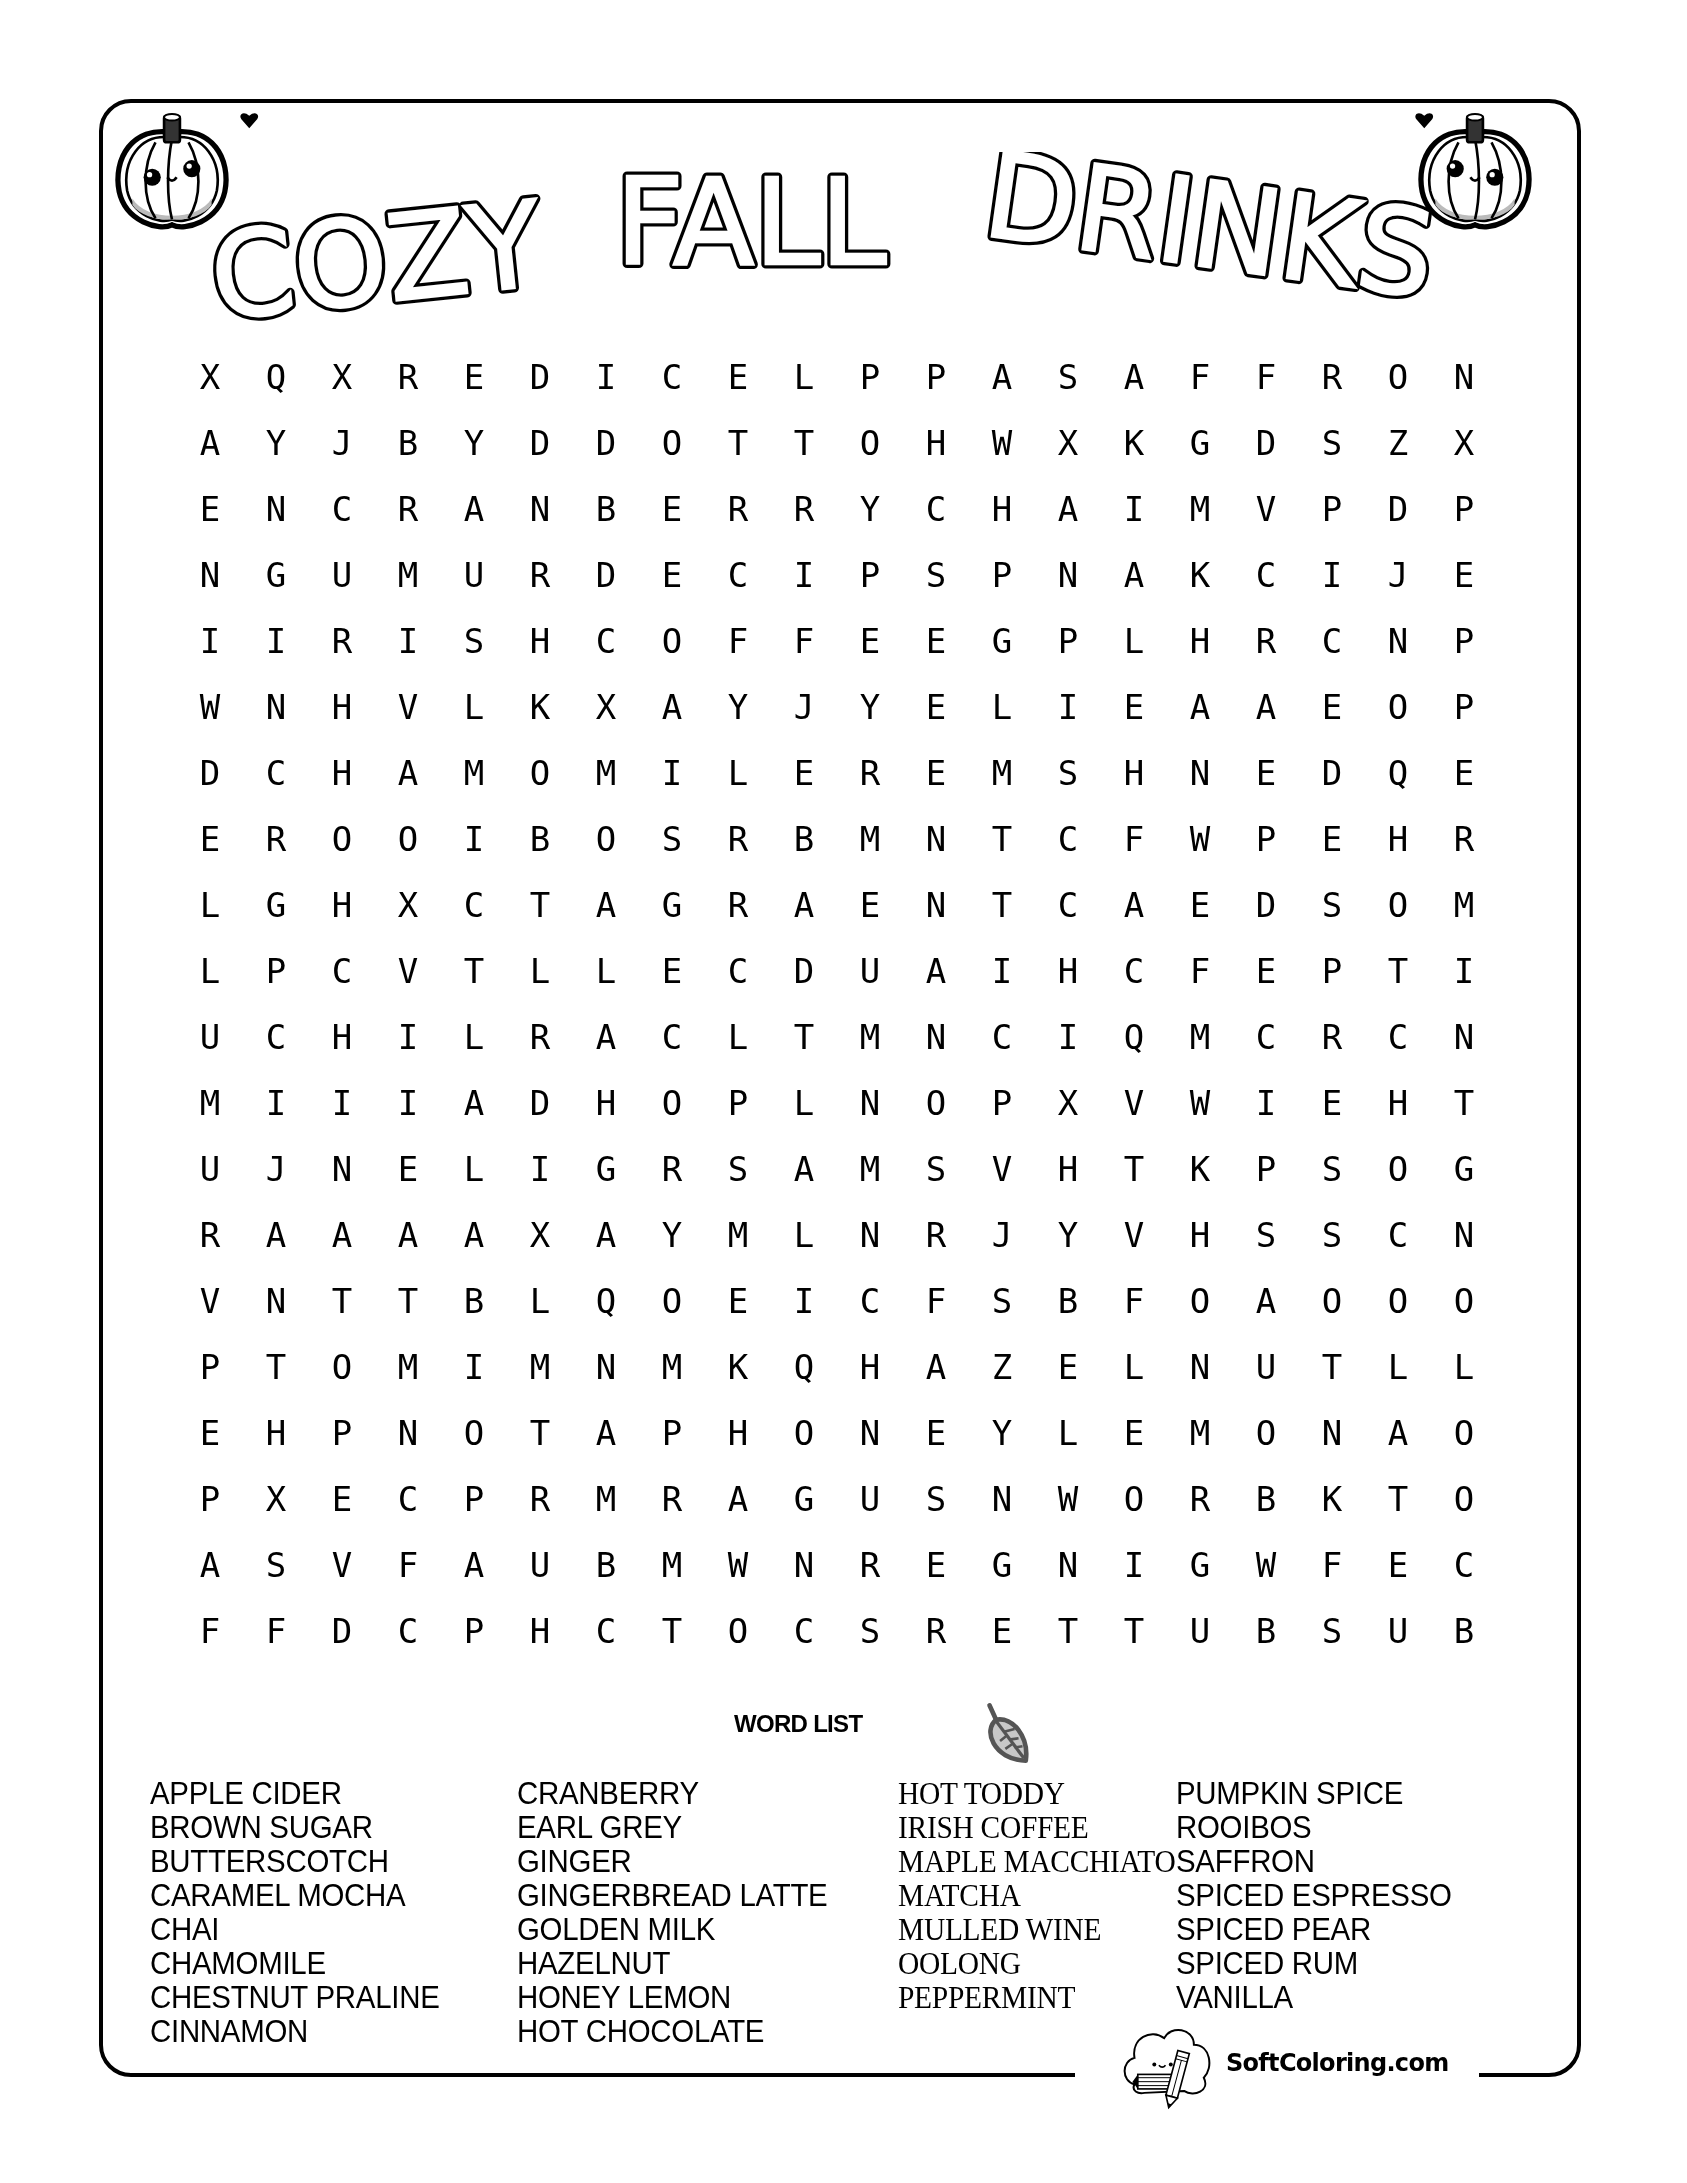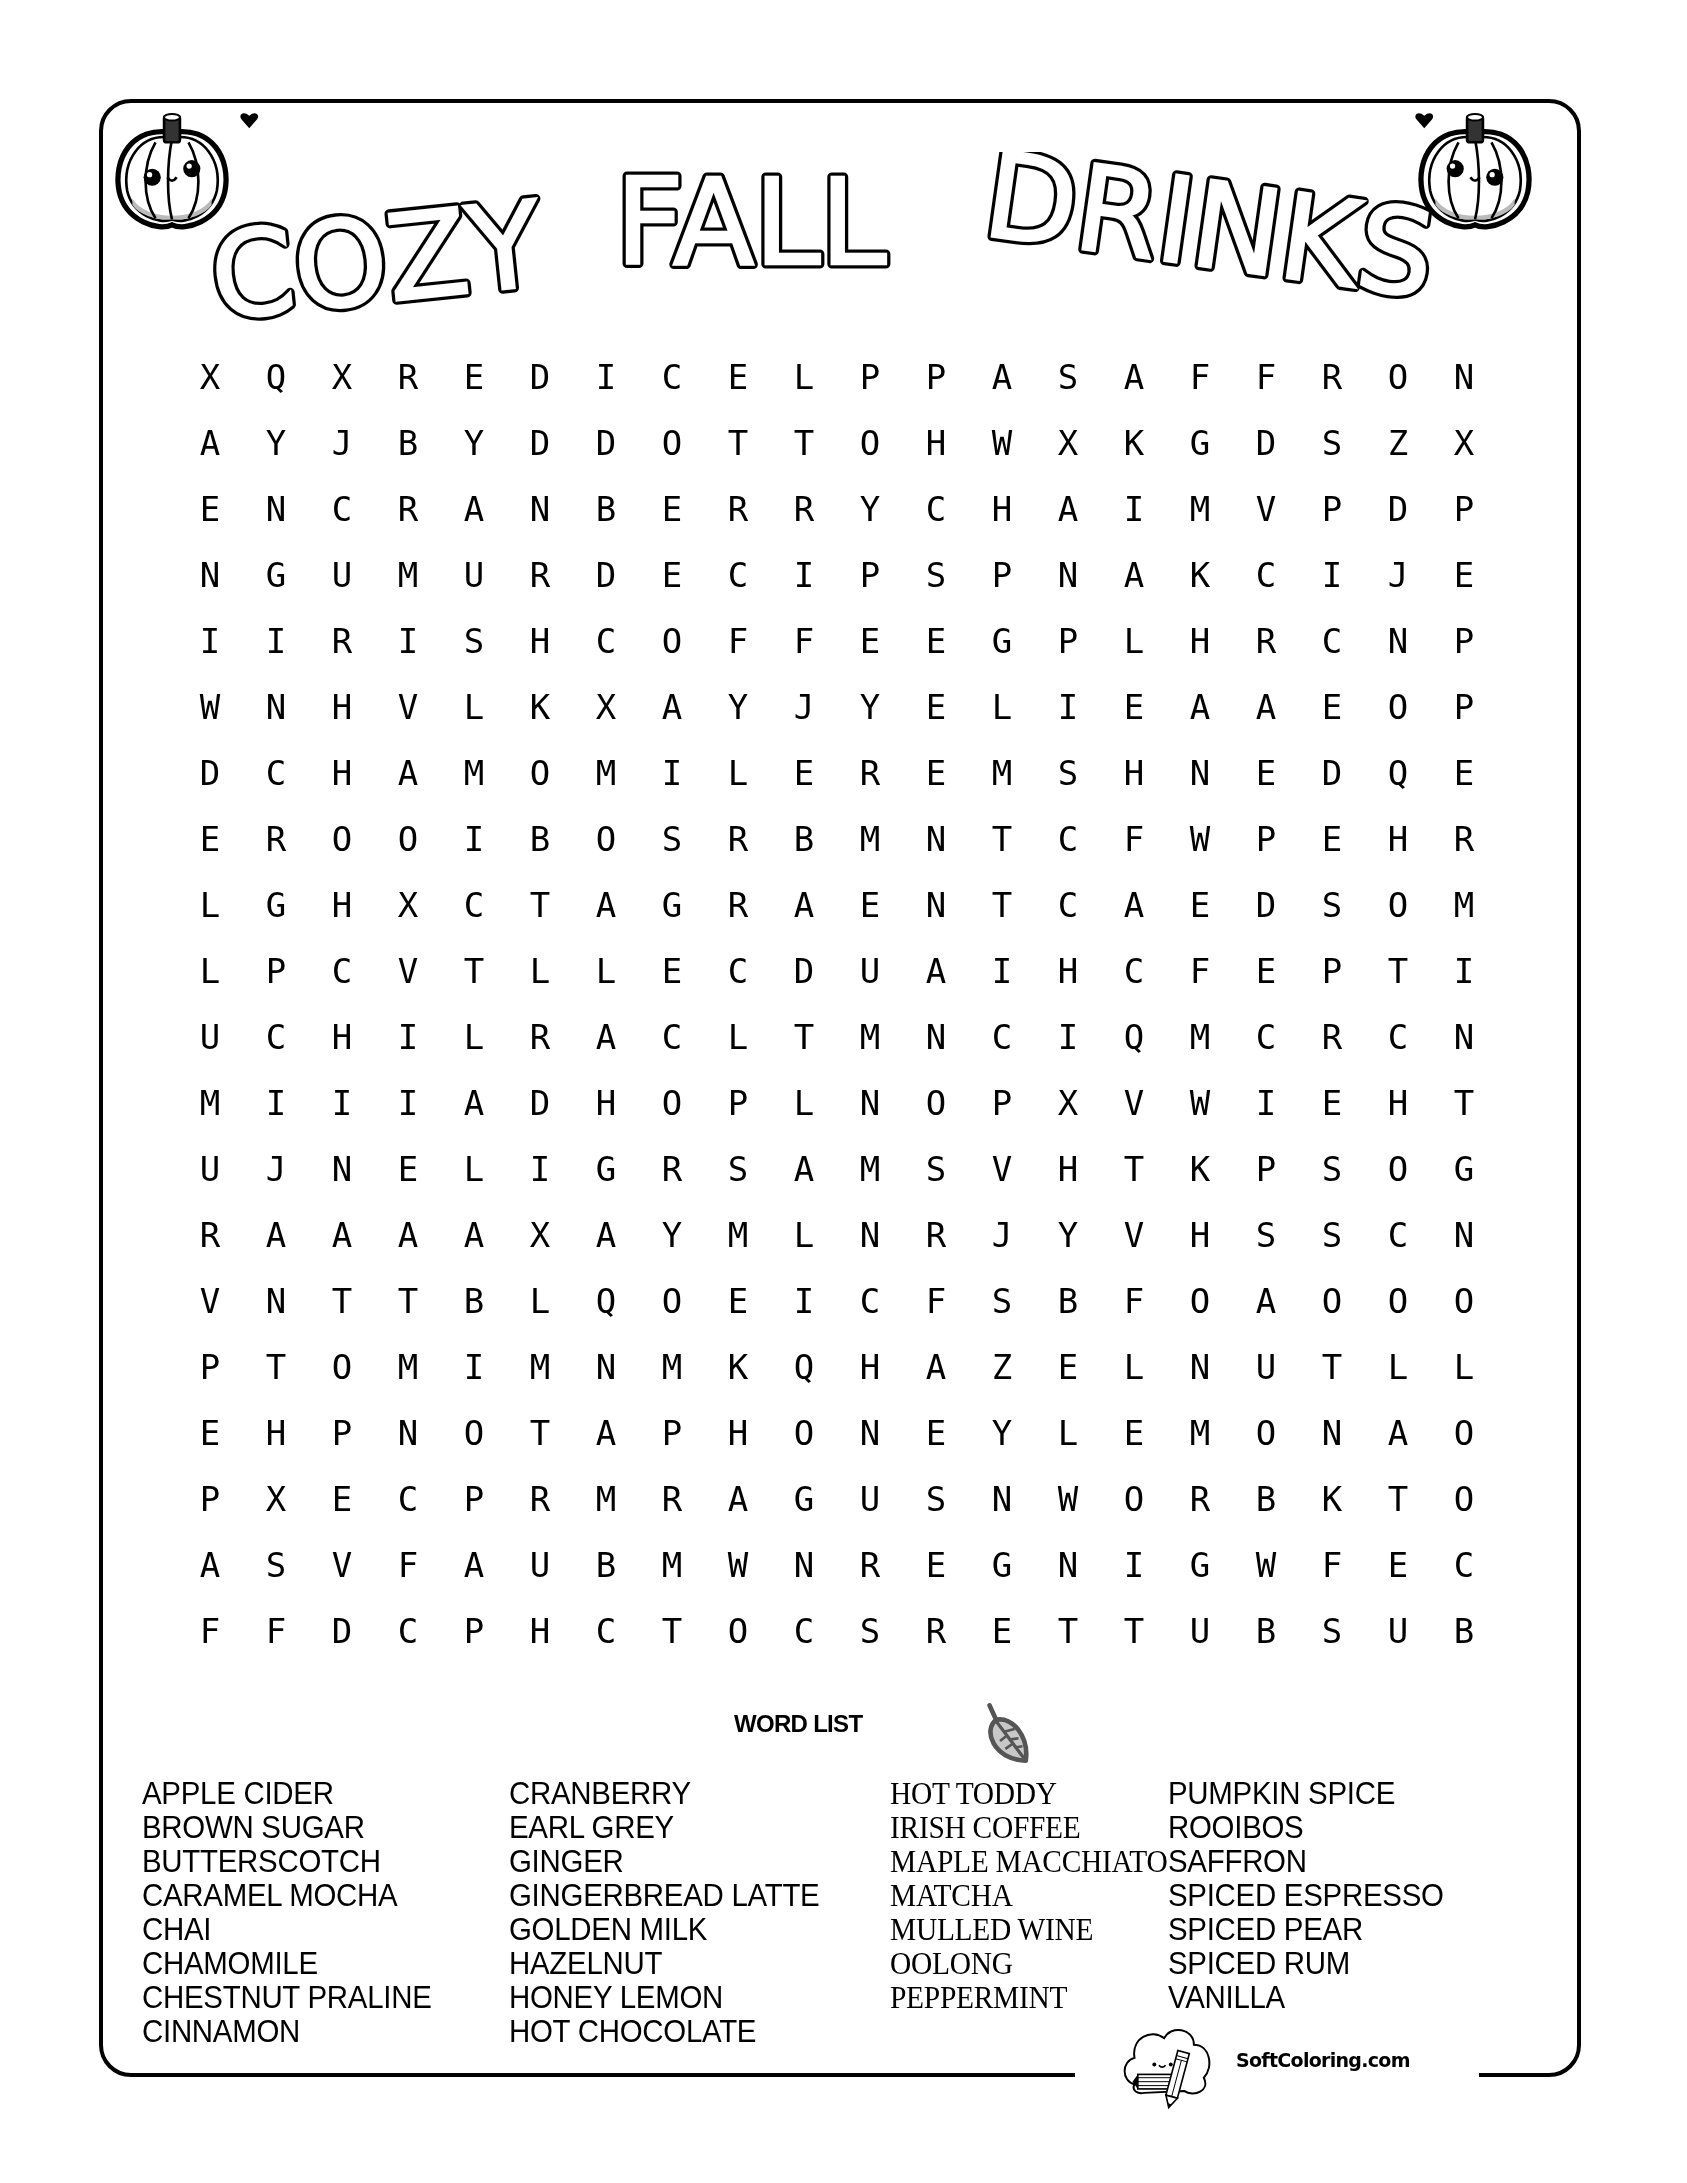--- a/index.html
+++ b/index.html
@@ -35,35 +35,35 @@
 
   .wordlist-heading {
     position: absolute; left: 734px; top: 1710px;
     font-weight: bold; font-size: 24px; letter-spacing: -0.7px;
   }
   .leaf-icon { position: absolute; left: 976px; top: 1700px; width: 60px; height: 66px; }
 
   .wordlist {
     position: absolute; top: 1776px; left: 0; width: 1687px; height: 278px;
   }
-  .col { position: absolute; top: 0; }
+  .col { position: absolute; top: 0; margin-left: 8px; }
   .col.c1 { left: 142px; }
   .col.c2 { left: 509px; }
   .col.c3 { left: 890px; font-family: Liberation Serif, serif; }
   .col.c4 { left: 1168px; }
   .word {
     font-size: 32px; line-height: 34px; white-space: nowrap;
     transform: scaleX(0.92); transform-origin: left center; letter-spacing: -0.3px;
   }
 
   .logo { position: absolute; left: 1118px; top: 2015px; width: 370px; height: 99px; }
   .logo-icon { position: absolute; left: 0; top: 0; width: 99px; height: 99px; }
   .logo-text {
-    position: absolute; left: 118px; top: 34px;
-    font-family: "DejaVu Sans", sans-serif; font-weight: bold; font-size: 19px; letter-spacing: -0.7px;
+    position: absolute; left: 108px; top: 34px;
+    font-family: "DejaVu Sans", sans-serif; font-weight: bold; font-size: 24px; letter-spacing: -0.7px;
   }
 </style>
 </head>
 <body>
 
 <div class="frame"></div>
 <div class="frame-gap"></div>
 
 <svg class="pumpkin left" viewBox="0 0 200 200">
   <path d="M100 40 C 40 30, 10 80, 20 130 C 30 175, 80 190, 100 180 C 120 190, 170 175, 180 130 C 190 80, 160 30, 100 40 Z" fill="#fff" stroke="#000" stroke-width="8"></path>

